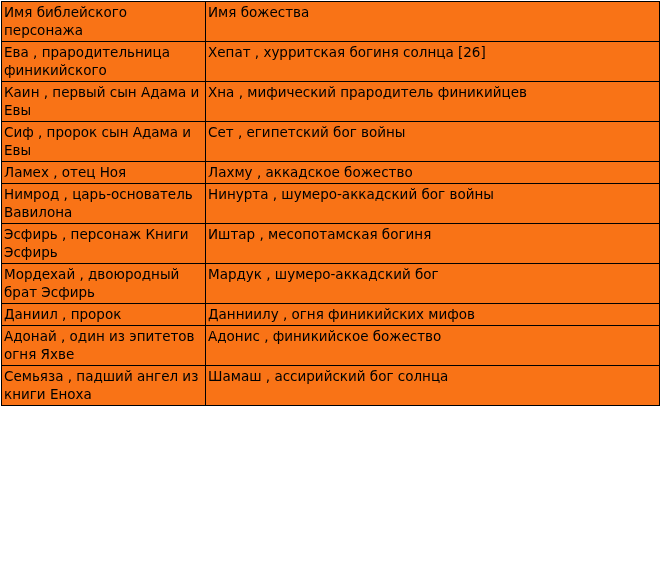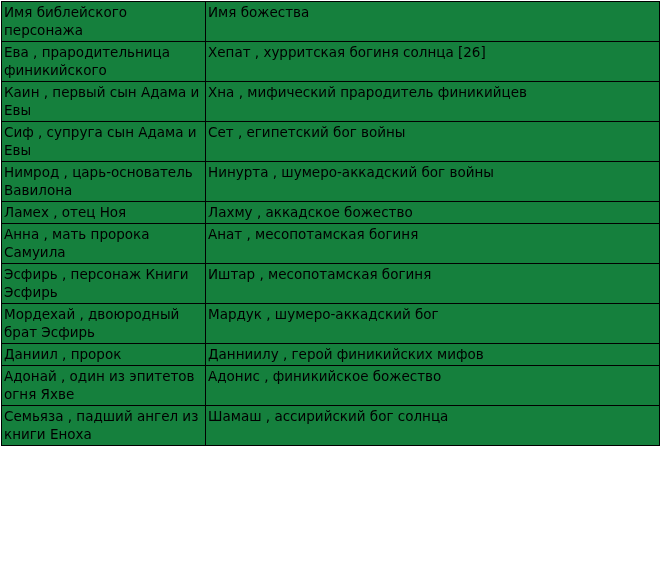--- a/index.html
+++ b/index.html
@@ -24,21 +24,21 @@
   table.bible-table td {
     border: 1px solid #000000;
     font-size: 13.5px;
     line-height: 18px;
     font-weight: normal;
     text-align: left;
     vertical-align: top;
     padding: 1px 2px 2px 2px;
     overflow: hidden;
     color: #000000;
-    background: #15803d;
+    background: #f97316;
   }
   col.col-biblical { width: 204px; }
   col.col-deity { width: 454px; }
 </style>
 </head>
 <body>
 
 <table class="bible-table">
   <colgroup>
     <col class="col-biblical">
@@ -53,46 +53,42 @@
   <tbody>
       <tr>
         <td>Ева , прародительница финикийского</td>
         <td>Хепат , хурритская богиня солнца [26]</td>
       </tr>
       <tr>
         <td>Каин , первый сын Адама и Евы</td>
         <td>Хна , мифический прародитель финикийцев</td>
       </tr>
       <tr>
-        <td>Сиф , супруга сын Адама и Евы</td>
+        <td>Сиф , пророк сын Адама и Евы</td>
         <td>Сет , египетский бог войны</td>
-      </tr>
-      <tr>
-        <td>Нимрод , царь-основатель Вавилона</td>
-        <td>Нинурта , шумеро-аккадский бог войны</td>
       </tr>
       <tr>
         <td>Ламех , отец Ноя</td>
         <td>Лахму , аккадское божество</td>
       </tr>
       <tr>
-        <td>Анна , мать пророка Самуила</td>
-        <td>Анат , месопотамская богиня</td>
+        <td>Нимрод , царь-основатель Вавилона</td>
+        <td>Нинурта , шумеро-аккадский бог войны</td>
       </tr>
       <tr>
         <td>Эсфирь , персонаж Книги Эсфирь</td>
         <td>Иштар , месопотамская богиня</td>
       </tr>
       <tr>
         <td>Мордехай , двоюродный брат Эсфирь</td>
         <td>Мардук , шумеро-аккадский бог</td>
       </tr>
       <tr>
         <td>Даниил , пророк</td>
-        <td>Данниилу , герой финикийских мифов</td>
+        <td>Данниилу , огня финикийских мифов</td>
       </tr>
       <tr>
         <td>Адонай , один из эпитетов огня Яхве</td>
         <td>Адонис , финикийское божество</td>
       </tr>
       <tr>
         <td>Семьяза , падший ангел из книги Еноха</td>
         <td>Шамаш , ассирийский бог солнца</td>
       </tr>
     </tbody>

